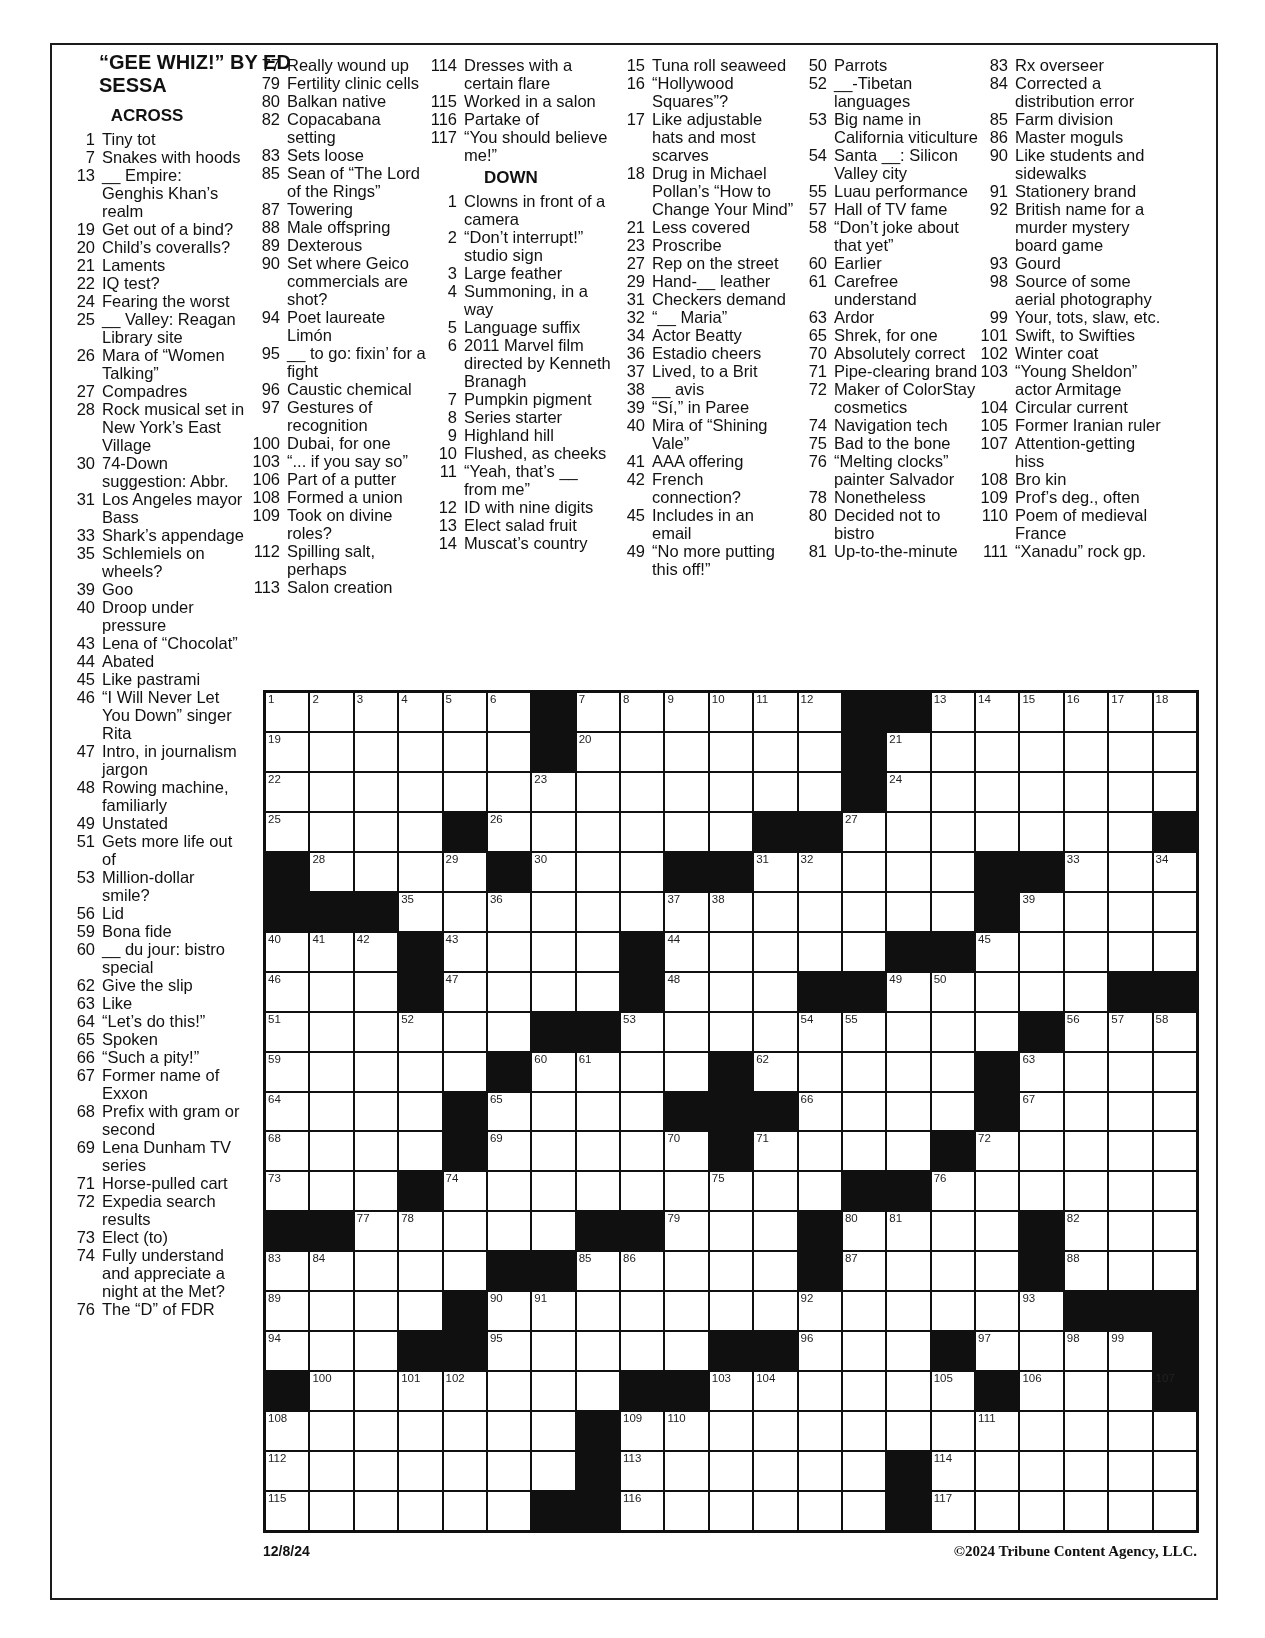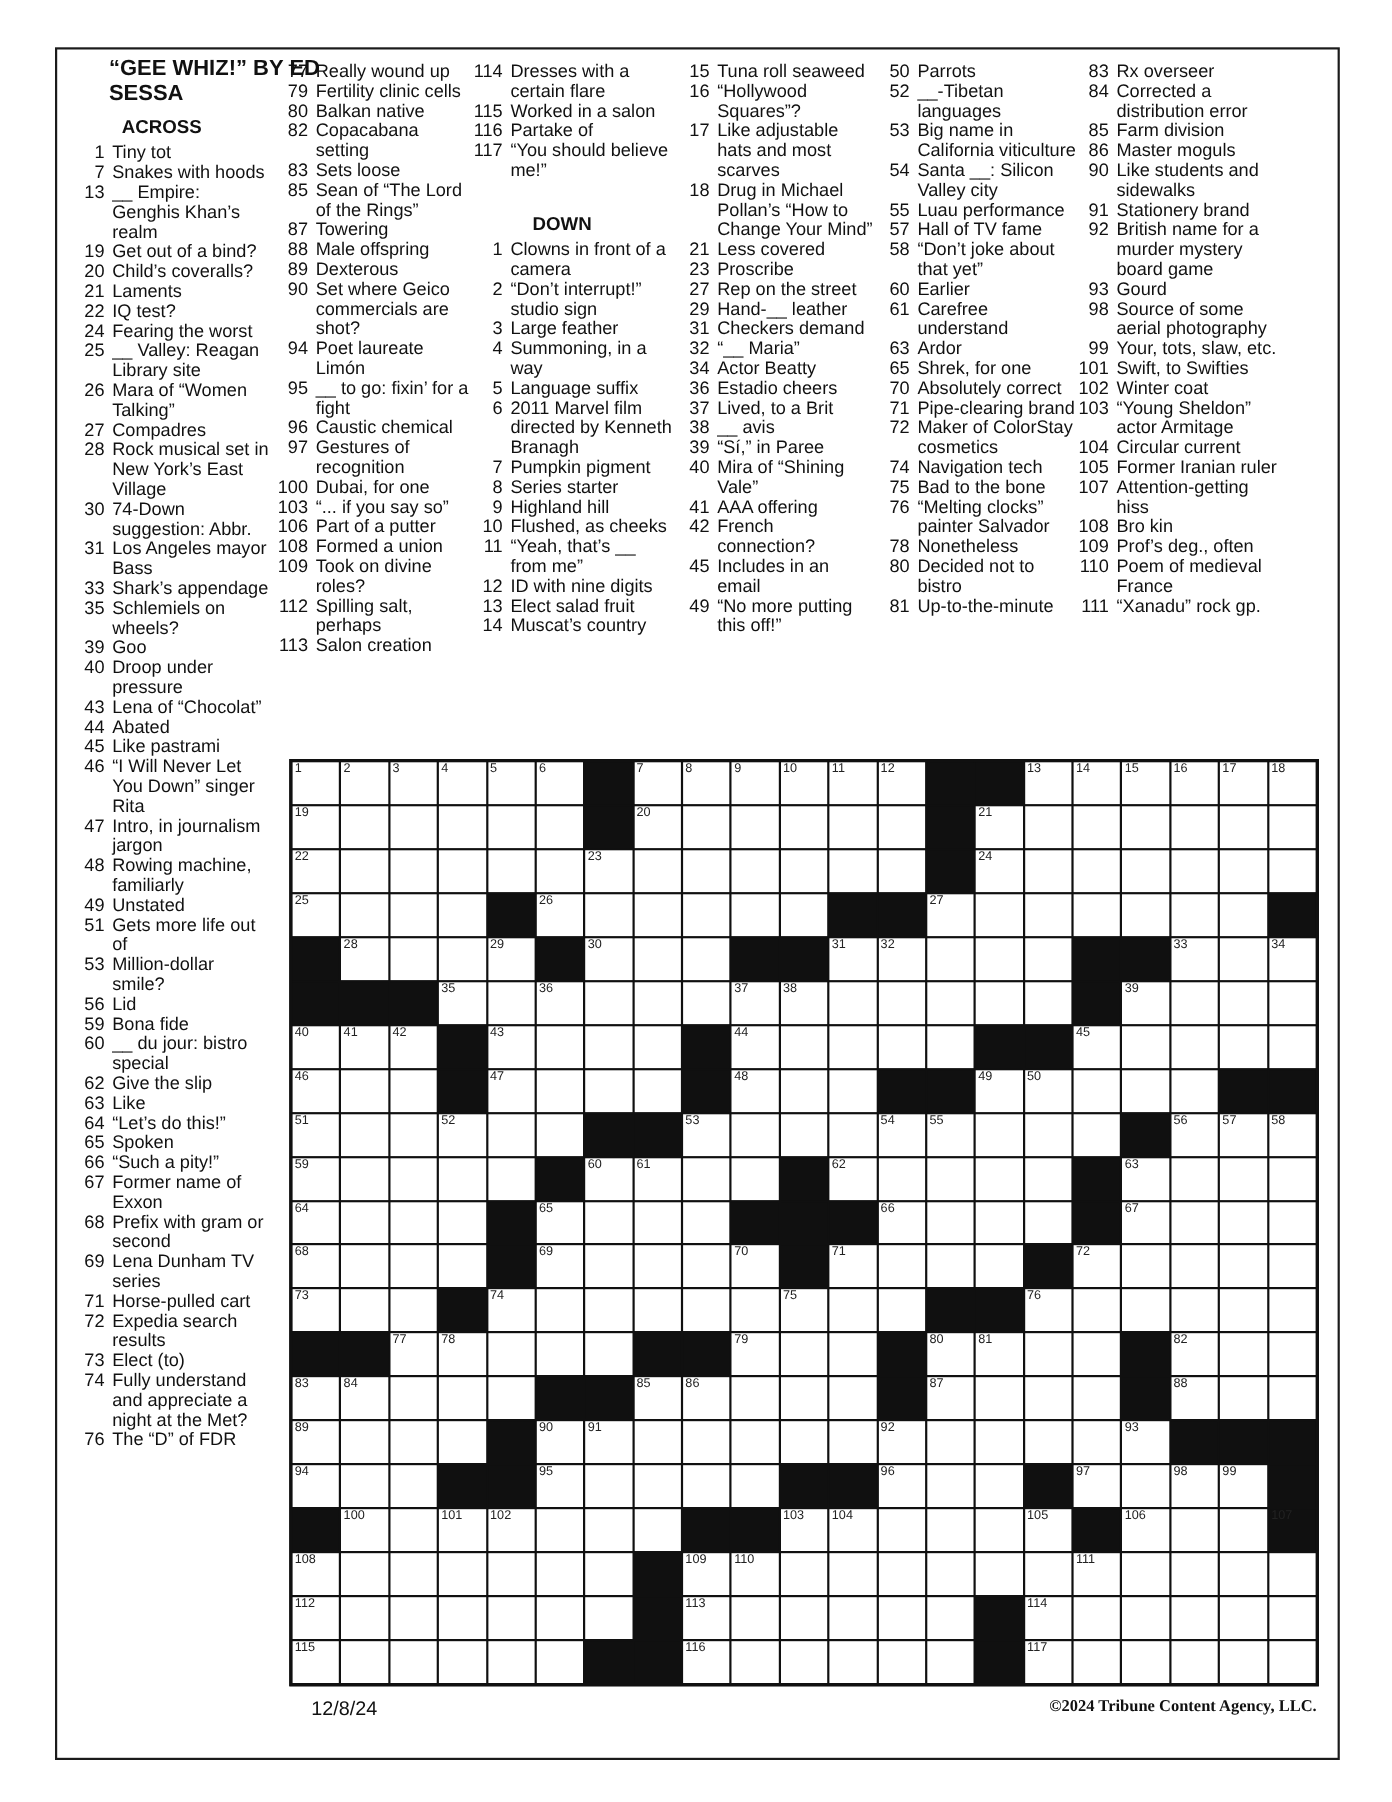--- a/index.html
+++ b/index.html
@@ -12,33 +12,33 @@
   .frame { position:absolute; left:50px; top:43px; width:1168px; height:1557px; border:2px solid #1b1b1b; }
   .title { position:absolute; left:64px; top:51px; width:220px; font-size:20px; line-height:23px; font-weight:bold;margin-left:35px; }
   .clue-col { position:absolute; font-size:16.5px; line-height:18px; }
   .col1 { left:62px;  top:106px; width:184px; }
   .col2 { left:247px; top:56px;  width:179px; }
   .col3 { left:424px; top:56px;  width:188px; }
   .col4 { left:612px; top:56px;  width:184px; }
   .col5 { left:794px; top:56px;  width:184px; }
   .col6 { left:975px; top:56px;  width:190px; }
   .list-header { font-weight:bold; font-size:17px; text-align:center; line-height:20px; margin-bottom:4px; padding-right:14px; }
-  .list-header:not(:first-child) { margin-top:30px; }
+  .list-header:not(:first-child) { margin-top:4px; }
   .clue { display:flex; }
   .clue .n { flex:0 0 40px; text-align:right; padding-right:7px; }
   .clue .t { flex:1; }
   .grid {
     position:absolute; left:263px; top:690px; width:936px; height:843px;
     display:grid; grid-template-columns:repeat(21,1fr); grid-template-rows:repeat(21,1fr);
     background:#101010; gap:2px; border:3px solid #101010;
   }
   .cell { background:#fff; position:relative; }
   .cell.black { background:#101010; }
   .cell .num { position:absolute; left:2px; top:0; font-size:11.5px; line-height:13px; color:#222; }
-  .date { position:absolute; left:263px; top:1543px; font-size:18px; font-weight:normal;margin-left:20px; }
+  .date { position:absolute; left:263px; top:1543px; font-size:14px; font-weight:bold; }
   .copyright { position:absolute; right:68px; top:1543px; font-size:15px; font-weight:bold; font-family:"Liberation Serif", serif; }
 </style>
 </head>
 <body>
 
 <div class="frame"></div>
 
 <div class="title">“GEE WHIZ!” BY ED SESSA</div>
 
 <div class="clue-col col1">

